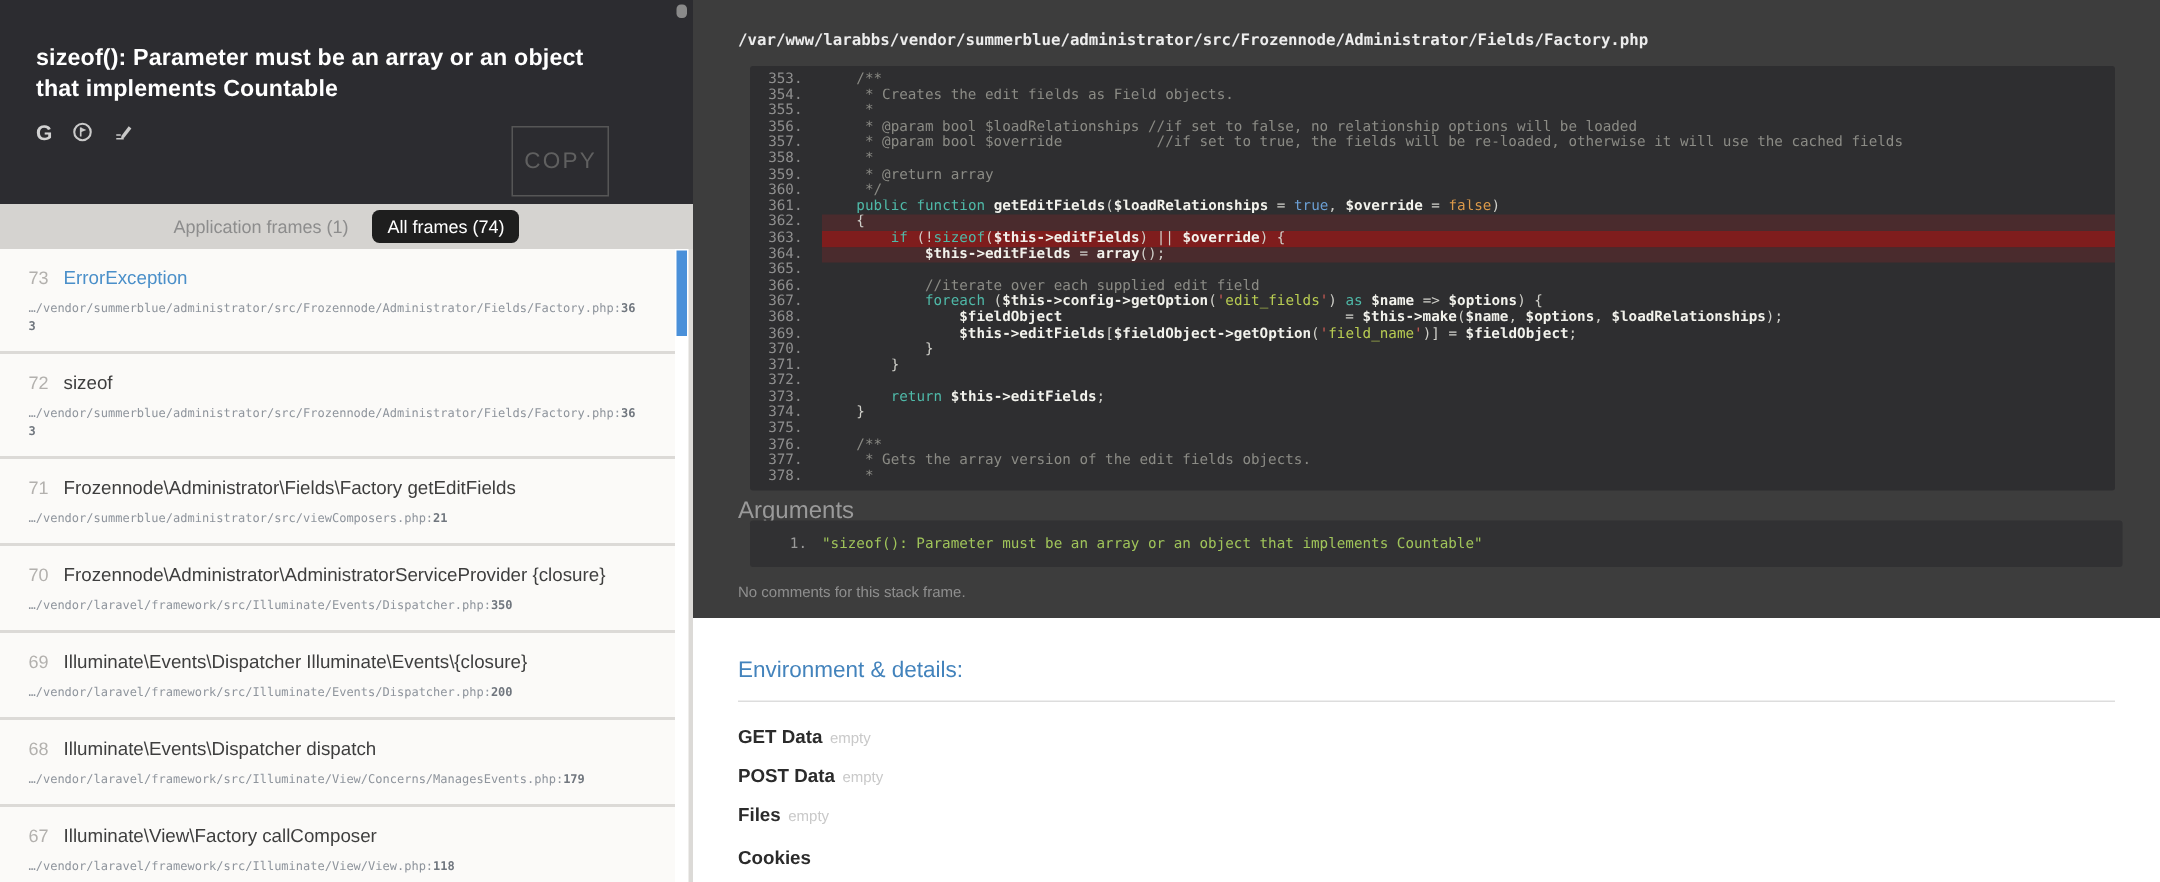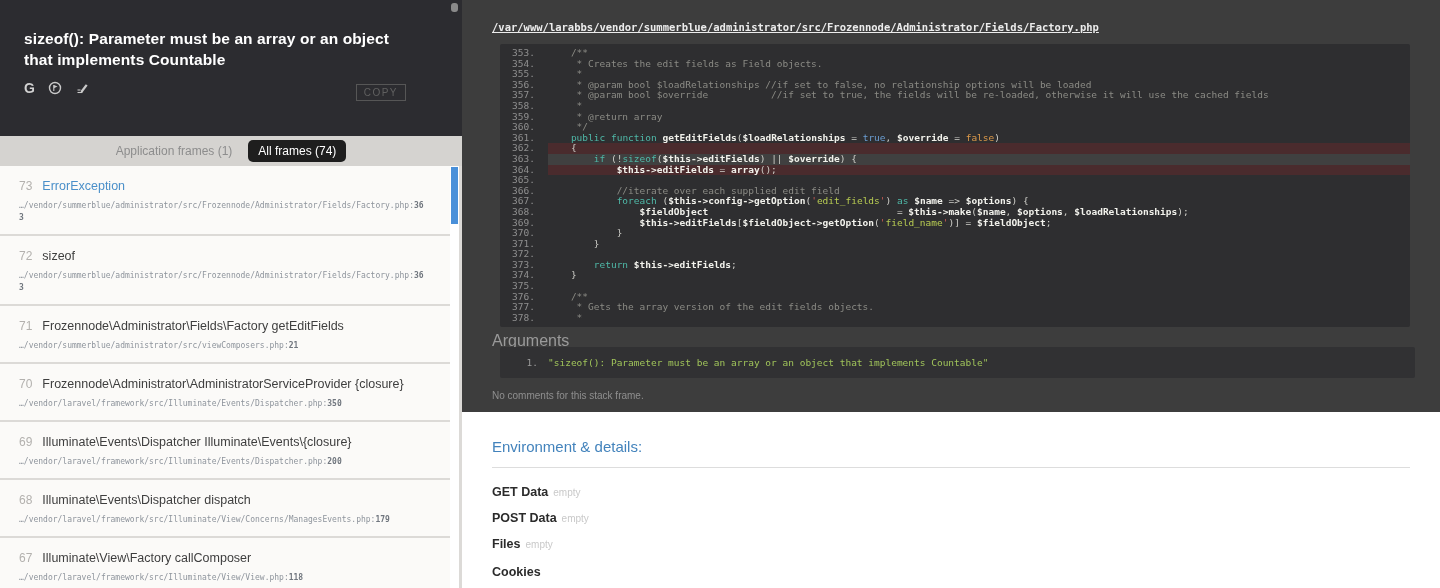--- a/index.html
+++ b/index.html
@@ -11,46 +11,46 @@
   
   .left-panel { position:absolute; top:0; left:0; width:462px; height:588px; background:#dcdad7; }
   .exc-header { position:relative; width:462px; height:136px; background:#2c2c30; padding:20px 24px; }
   .exc-class { font-size:12px; color:#cd4240; }
   .exc-sev { font-size:12px; color:#9d9d9d; }
   .exc-msg { margin-top:8px; width:382px; font-size:15.5px; line-height:21px; color:#ffffff; font-weight:bold; letter-spacing:.1px; }
   .icon-row { margin-top:11px; display:flex; align-items:center; gap:13px; }
   .hicon { color:#c9c9c9; display:inline-flex; align-items:center; cursor:pointer; }
   .g-glyph { font-weight:bold; font-size:14px; line-height:14px; color:#d2d2d2; }
   .copy-btn { position:absolute; right:56px; top:84px; border:1px solid #565656; color:#606060;
-              font-size:10px; letter-spacing:1.5px; padding:2px 7px; background:transparent; cursor:pointer; }
+              font-size:15px; letter-spacing:1.5px; padding:14px 7px; background:transparent; cursor:pointer; }
   .tabs-bar { width:462px; height:30px; background:#d5d3d0; display:flex; align-items:center; justify-content:center; gap:16px; }
   .tab { font-size:12px; color:#8d8d8d; cursor:pointer; }
   .tab.active { background:#1e1e1e; color:#ffffff; border-radius:5px; padding:4px 10px; }
   .frames { position:absolute; top:166px; left:0; width:450px; bottom:0; overflow:hidden; }
   .frame { background:#fbfaf8; padding:10px 26px 10px 19px; margin-bottom:2px; cursor:pointer; }
   .frame-num { color:#b3b1ae; font-size:12px; margin-right:10px; }
   .frame-title { font-size:12.5px; color:#3e3e3e; }
   .frame.active .frame-title { color:#4a8fc9; }
   .frame-path { margin-top:6px; font-family:"DejaVu Sans Mono", monospace; font-size:8px; line-height:12px;
                 color:#8e949c; word-break:break-all; }
   .frame-path strong { color:#70767e; }
   .lsb-track { position:absolute; top:166px; bottom:0; right:3px; width:9px; background:#ffffff; }
   .lsb-thumb { position:absolute; top:1px; left:1px; width:7px; height:57px; background:#4a90d9; cursor:pointer; }
   .lsb-top { position:absolute; top:3px; right:4px; width:7px; height:9px; background:#8a8a8a; border-radius:3px; }
   
   .right-panel { position:absolute; left:462px; top:0; right:0; height:588px; background:#ffffff; }
   .rp-dark { position:absolute; top:0; left:0; right:0; height:412px; background:#3d3d3d; }
   .file-path { position:absolute; top:21px; left:30px; font-family:"DejaVu Sans Mono", monospace;
-               font-size:10.5px; font-weight:bold; color:#ececec;text-decoration:underline; }
+               font-size:10.5px; font-weight:bold; color:#ececec; }
   .code-block { position:absolute; top:44px; left:38px; right:30px; background:#2e2e30; border-radius:2px;
                 padding:4px 0; font-family:"DejaVu Sans Mono", monospace; font-size:9.5px; line-height:10.6px; }
   .code-line { display:flex; }
   .ln { width:48px; flex:none; text-align:right; padding-right:13px; color:#8f8f8f; }
   .lc { flex:1; white-space:pre; overflow:hidden; color:#cfcfc9; }
-  .lc.hl1 { background:#404040; }
+  .lc.hl1 { background:#7f1d1d; }
   .lc.hl2 { background:#4a2b2d; }
   .tok-c { color:#8b8b85; }
   .tok-k { color:#4fb9a8; }
   .tok-i { color:#f2f2ec; font-weight:bold; }
   .tok-s { color:#b8cc52; }
   .tok-q { color:#cc5c54; }
   .tok-t { color:#6b9fd4; }
   .tok-f { color:#dd9a4a; }
   .args-label { position:absolute; top:332px; left:30px; font-size:16px; color:#9a9a9a; }
   .args-box { position:absolute; top:347px; left:38px; right:25px; background:#313133; border-radius:2px; padding:10px 0; }

